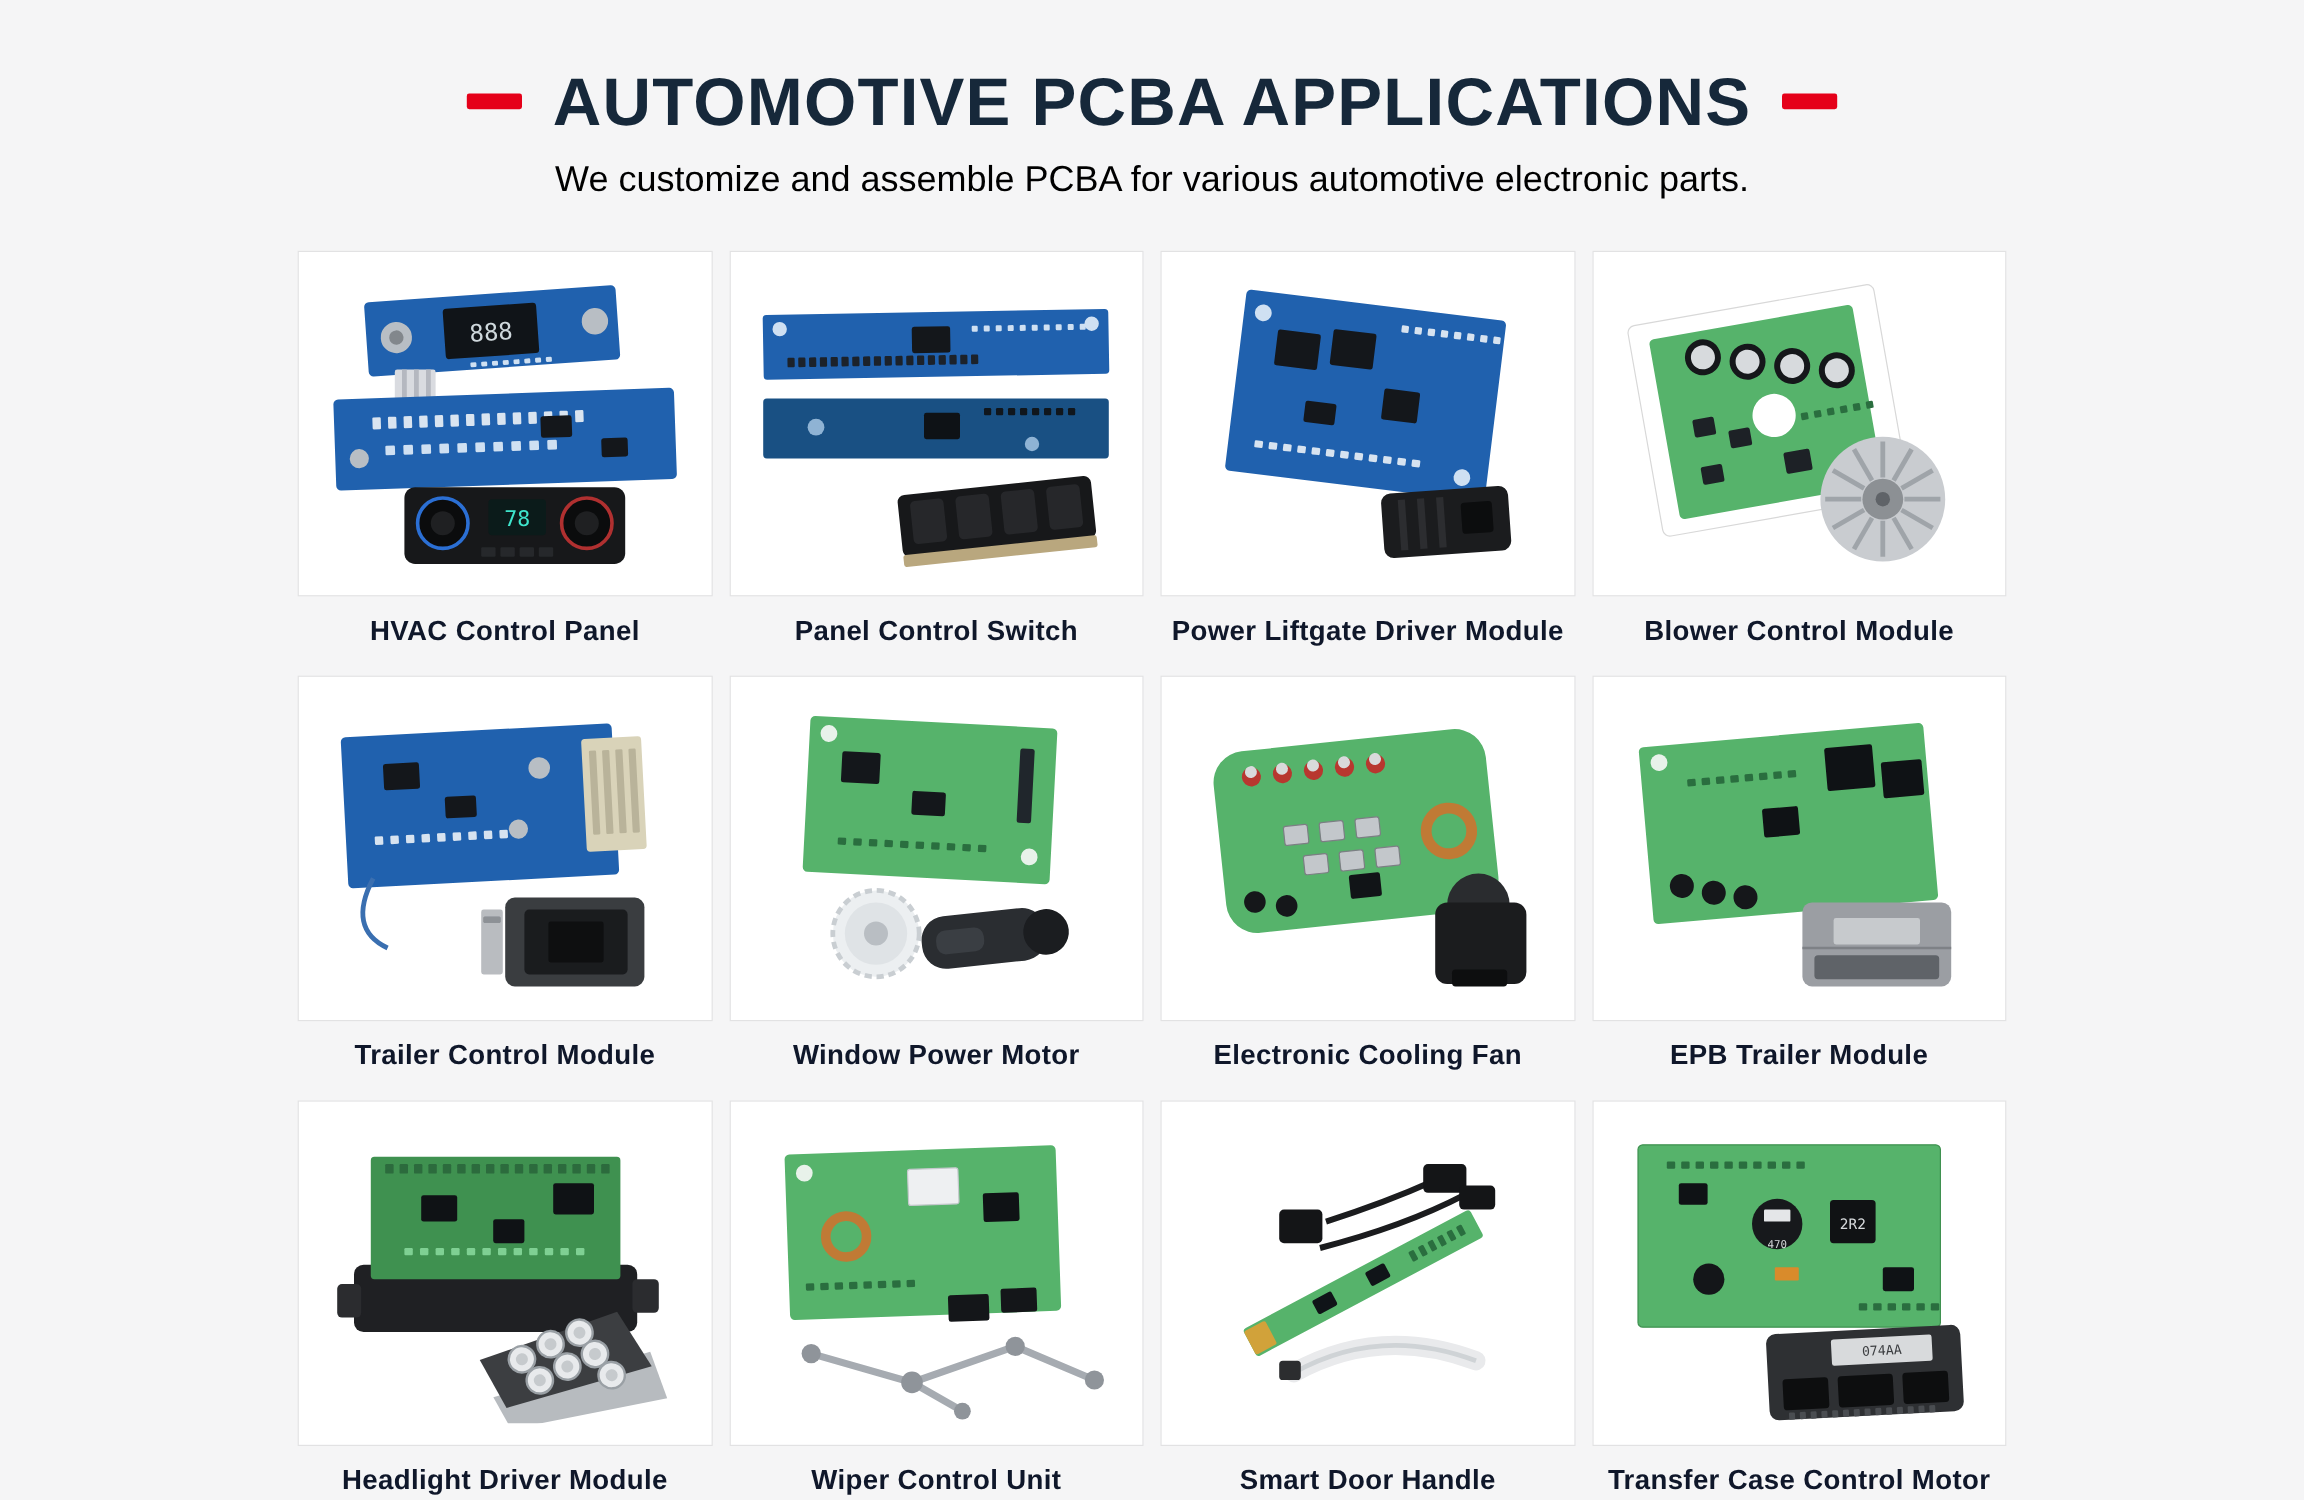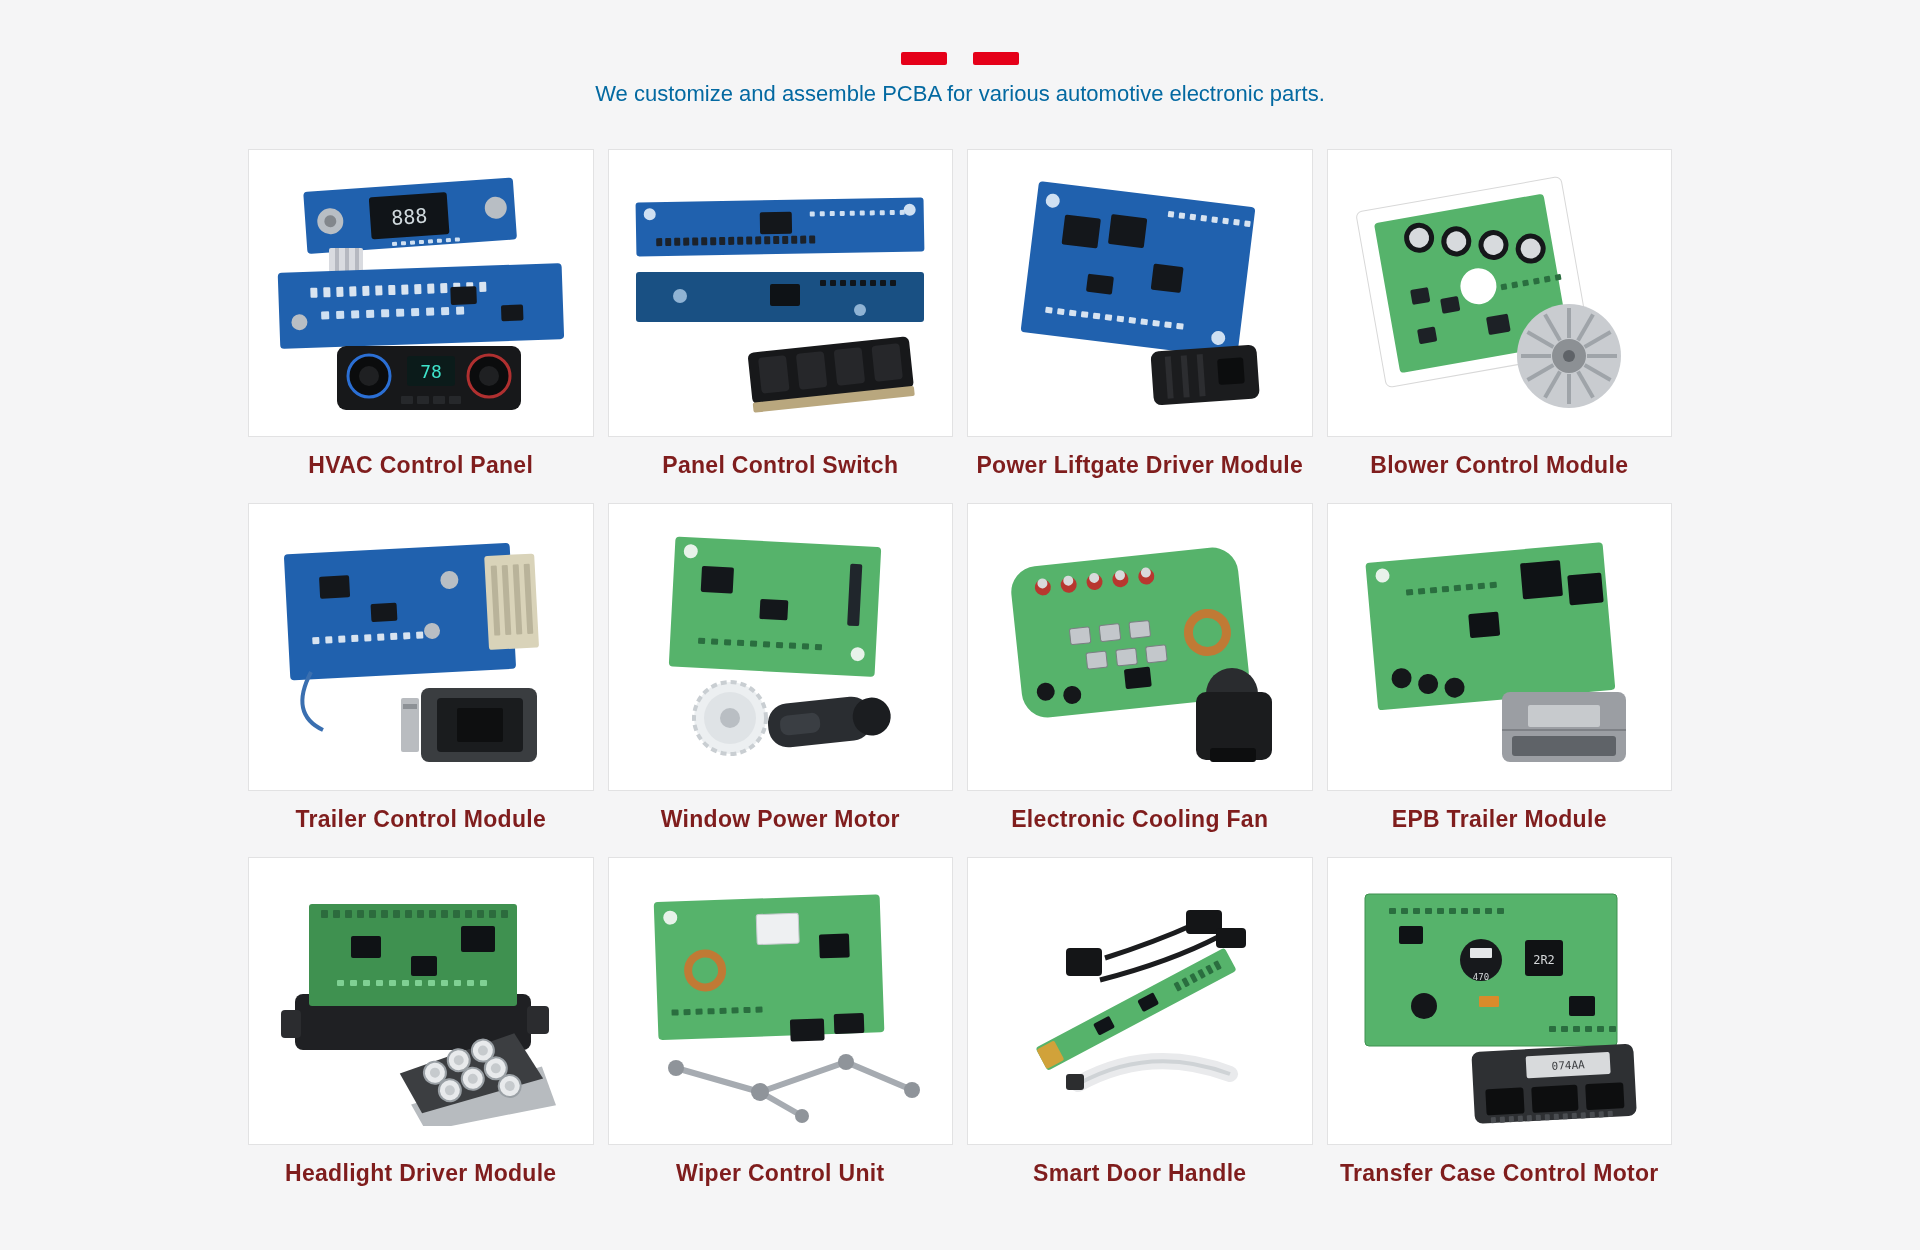--- a/index.html
+++ b/index.html
@@ -17,46 +17,47 @@
   .title-dash{
     display:inline-block;width:46px;height:13px;border-radius:2px;
   }
   h1.section-title{
     margin:0;font-size:56px;font-weight:800;letter-spacing:1px;
     color:#16283a;
     font-family:"Liberation Sans", sans-serif;
   }
   p.section-subtitle{
     margin:16px 0 0 0;text-align:center;
-    font-size:22px;color:#0369a1;
+    font-size:30px;color:#000000;
   }
   .grid{
     width:1424px;margin:42px auto 0 auto;
     display:grid;grid-template-columns:repeat(4,1fr);
     column-gap:14px;row-gap:24px;
   }
   figure.product{margin:0;}
   .card{
     background:#ffffff;border:1px solid #e2e2e3;box-sizing:border-box;
     height:288px;display:flex;align-items:center;justify-content:center;
     overflow:hidden;
   }
   .card svg{display:block;}
   figcaption.caption{
     text-align:center;margin-top:15px;
-    font-size:23px;font-weight:600;color:#7f1d1d;
+    font-size:23px;font-weight:600;color:#0f172a;
     letter-spacing:0.3px;
   }
 </style>
 </head>
 <body style="background: rgb(245, 245, 246);">
 
 <div class="section">
   <div class="title-row">
     <span class="title-dash" style="background: rgb(229, 0, 25);"></span>
+    <h1 class="section-title" style="color: rgb(22, 40, 58);">AUTOMOTIVE PCBA APPLICATIONS</h1>
     <span class="title-dash" style="background: rgb(229, 0, 25);"></span>
   </div>
   <p class="section-subtitle">We customize and assemble PCBA for various automotive electronic parts.</p>
 
   <div class="grid">
       <figure class="product">
         <div class="card">
           <svg width="340" height="250" viewBox="0 0 340 250">
             <g transform="rotate(-4 170 60)">
               <rect x="55" y="16" width="210" height="62" fill="#2061ae" rx="4"></rect>

